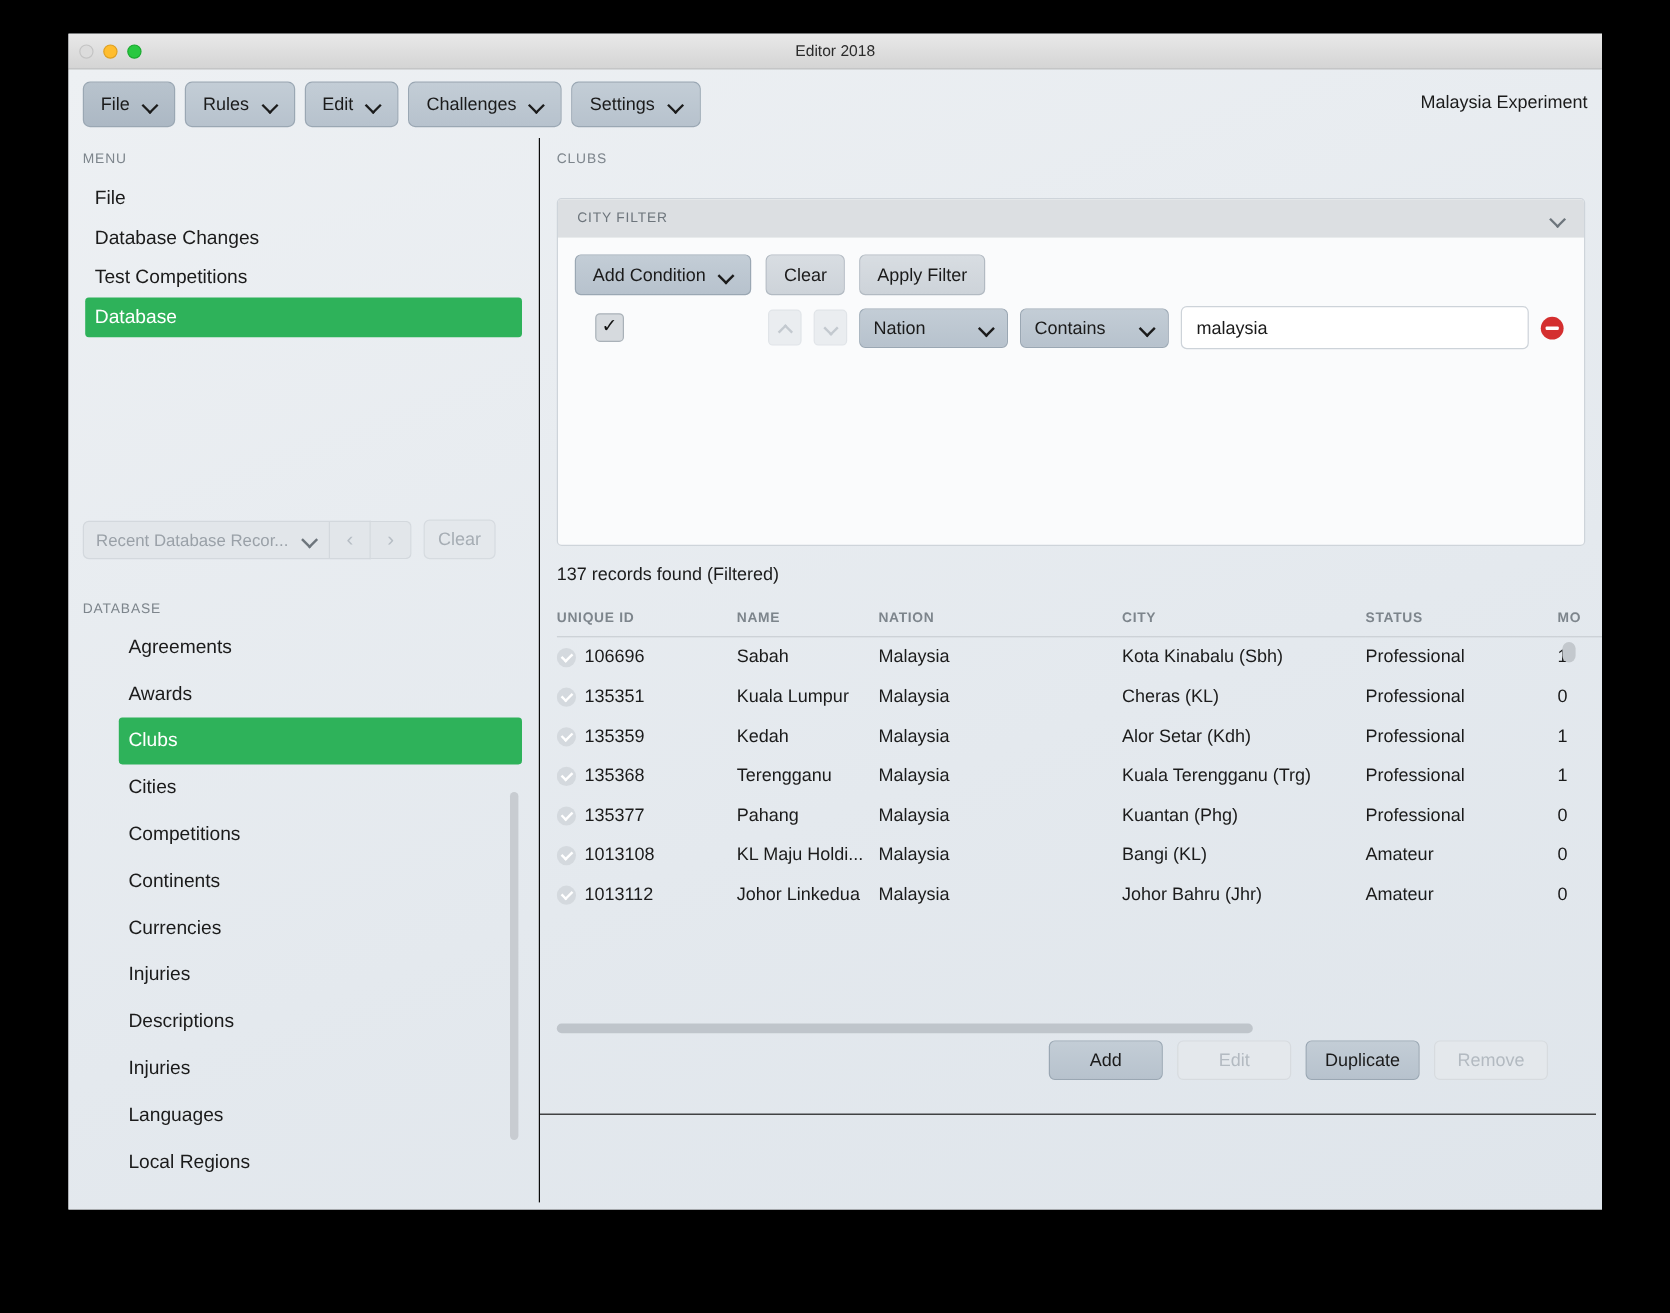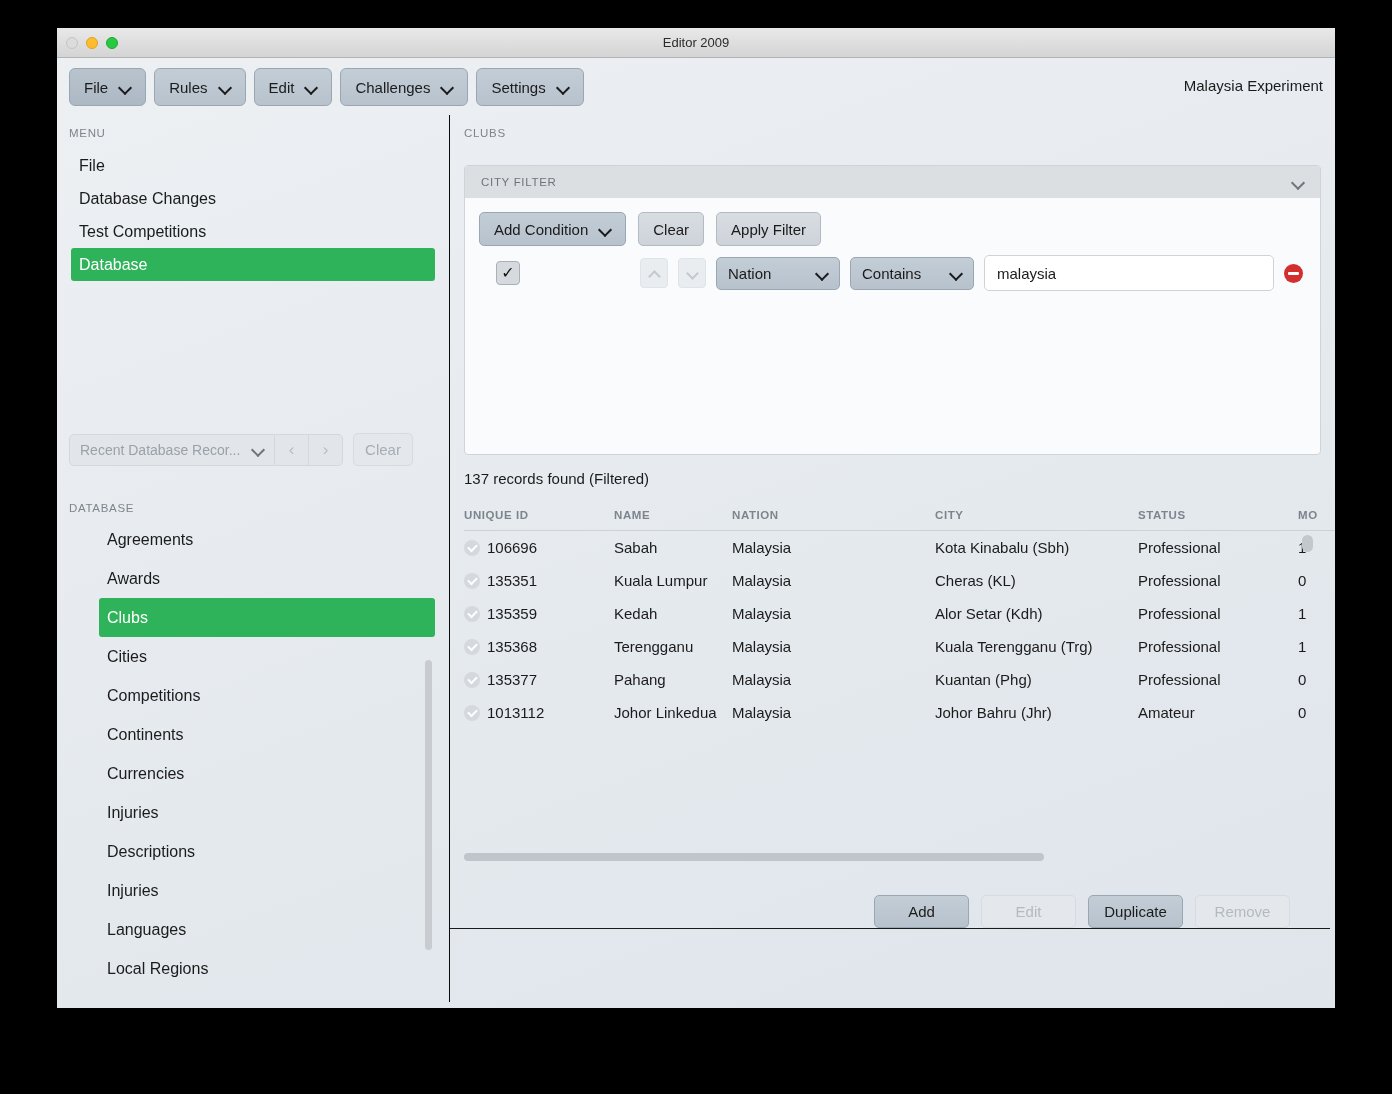--- a/index.html
+++ b/index.html
@@ -253,21 +253,21 @@
     background: #dde1e5; border-radius: 5px; z-index: -1;
   }
 
   
   #actions {
     position: absolute; left: 424px; top: 752px; display: flex; gap: 12px;
   }
   .abtn {
     width: 95px; height: 33px; border-radius: 5px;
     display: flex; align-items: center; justify-content: center;
-    font-size: 15px; cursor: pointer; margin-top: 28px;
+    font-size: 15px; cursor: pointer;
   }
   .abtn.on {
     background: linear-gradient(#c3cdd6, #b7c2cd);
     border: 1px solid #9aa7b3; color: #1b1b1b;
   }
   .abtn.off {
     background: #e4e8ec; border: 1px solid #d7dbdf; color: #b3bac1;
   }
   #hr-divider {
     position: absolute; left: 0; right: 5px; top: 813px; height: 1px;
@@ -278,21 +278,21 @@
 <body>
 
 <div id="window">
 
   <div id="titlebar">
     <div class="lights">
       <span class="light close"></span>
       <span class="light min"></span>
       <span class="light max"></span>
     </div>
-    <div class="title">Editor 2009</div>
+    <div class="title">Editor 2018</div>
   </div>
 
   <div id="app">
 
     <div id="menubar">
       <div class="mbtns">
         <div class="mbtn first">
           <span>File</span>
           <span class="chev"></span>
         </div>
@@ -503,20 +503,33 @@
               <td>Pahang</td>
               <td>Malaysia</td>
               <td>Kuantan (Phg)</td>
               <td>Professional</td>
               <td>0</td>
             </tr>
             <tr>
               <td>
                   <span class="idcell">
                     <span class="rcheck"></span>
+                    <span>1013108</span>
+                  </span>
+                </td>
+              <td>KL Maju Holdi...</td>
+              <td>Malaysia</td>
+              <td>Bangi (KL)</td>
+              <td>Amateur</td>
+              <td>0</td>
+            </tr>
+            <tr>
+              <td>
+                  <span class="idcell">
+                    <span class="rcheck"></span>
                     <span>1013112</span>
                   </span>
                 </td>
               <td>Johor Linkedua</td>
               <td>Malaysia</td>
               <td>Johor Bahru (Jhr)</td>
               <td>Amateur</td>
               <td>0</td>
             </tr>
           </tbody>

